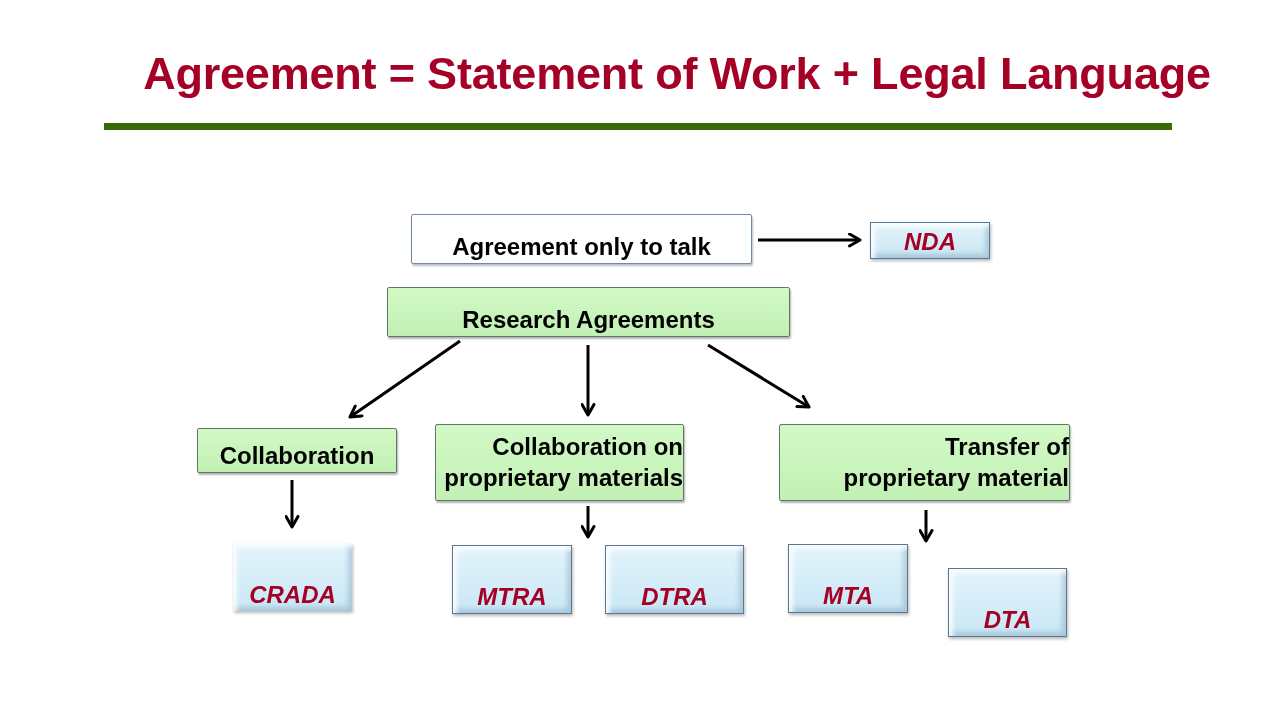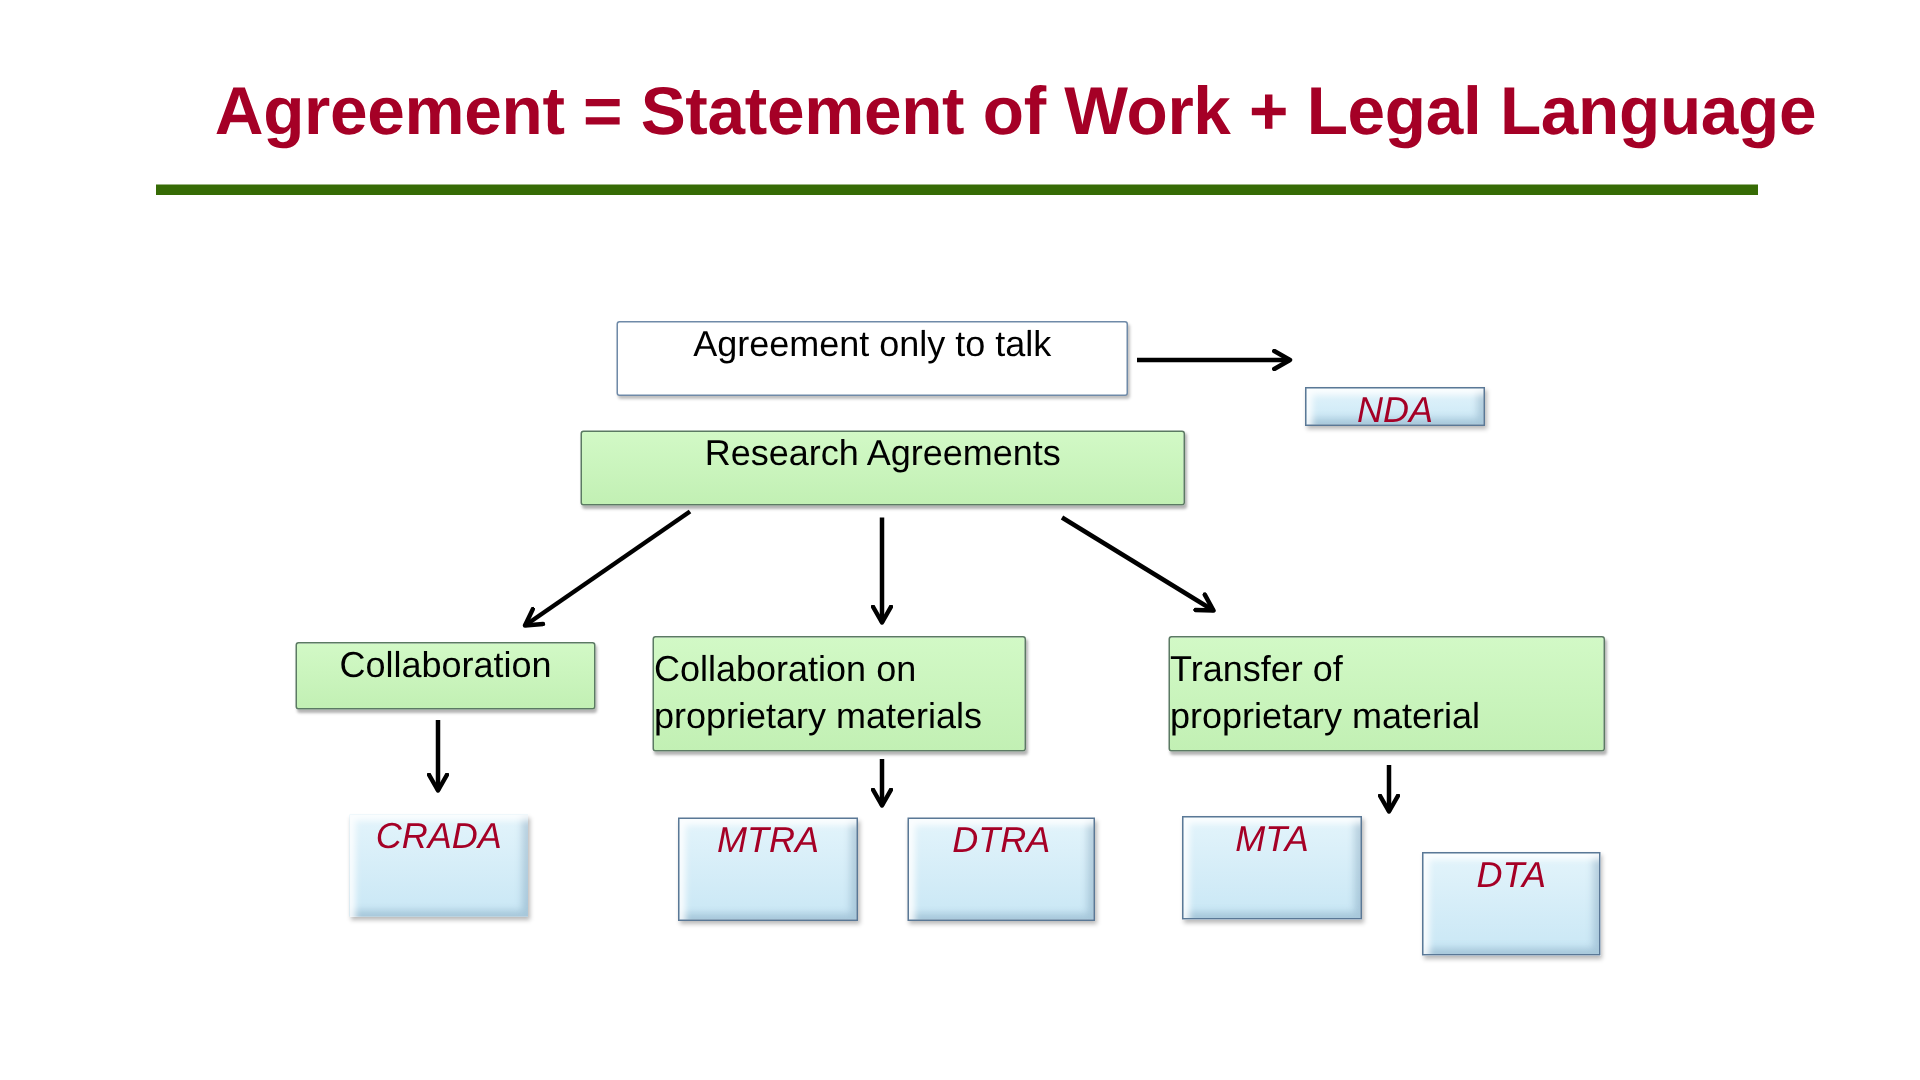--- a/index.html
+++ b/index.html
@@ -8,22 +8,22 @@
     font-family: "Liberation Sans", sans-serif;
   }
   .title {
     position: absolute; left: 0; top: 48px; width: 1280px; text-align: center;
     color: #a50026; font-weight: bold; font-size: 45px; letter-spacing: -0.2px; padding-left: 37px;
   }
   .rule {
     position: absolute; left: 104px; top: 123px; width: 1068px; height: 7px; background: #366b05;
   }
   .box {
-    position: absolute; box-sizing: border-box; display: flex; align-items: flex-start; justify-content: center;
-    text-align: center; font-weight: normal; color: #000; line-height: 1.28;
+    position: absolute; box-sizing: border-box; display: flex; align-items: flex-end; justify-content: center;
+    text-align: center; font-weight: bold; color: #000; line-height: 1.28;
   }
   .white {
     background: #ffffff; border: 1px solid #6f8aa8; border-radius: 2px;
     box-shadow: 1px 2px 2px rgba(0,0,0,0.25);
     font-size: 24px;
   }
   .green {
     background: linear-gradient(#d2f9c6, #c2f0b4);
     border: 1px solid #5b7a63; border-radius: 2px;
     box-shadow: 1px 2px 2px rgba(0,0,0,0.3);
@@ -56,21 +56,21 @@
   <line x1="708" y1="345" x2="809" y2="407" stroke="#000" stroke-width="3" marker-end="url(#ah)"></line>
   <line x1="292" y1="480" x2="292" y2="527" stroke="#000" stroke-width="3" marker-end="url(#ah)"></line>
   <line x1="588" y1="506" x2="588" y2="537" stroke="#000" stroke-width="3" marker-end="url(#ah)"></line>
   <line x1="926" y1="510" x2="926" y2="541" stroke="#000" stroke-width="3" marker-end="url(#ah)"></line>
 </svg>
 
 <div class="box white" style="left:411px; top:214px; width:341px; height:50px;">
   <span>Agreement only to talk</span>
 </div>
 
-<div class="box blue" style="left:870px; top:222px; width:120px; height:26px;margin-top:36px;">
+<div class="box blue" style="left:870px; top:222px; width:120px; height:37px;">
   <span>NDA</span>
 </div>
 
 <div class="box green" style="left:387px; top:287px; width:403px; height:50px;">
   <span>Research Agreements</span>
 </div>
 
 <div class="box green" style="left:197px; top:428px; width:200px; height:45px;">
   <span>Collaboration</span>
 </div>
@@ -86,21 +86,21 @@
 </div>
 
 <div class="box blue noborder" style="left:233px; top:543px; width:119px; height:68px;">
   <span>CRADA</span>
 </div>
 
 <div class="box blue" style="left:452px; top:545px; width:120px; height:69px;">
   <span>MTRA</span>
 </div>
 
-<div class="box blue" style="left:605px; top:545px; width:125px; height:69px;">
+<div class="box blue" style="left:605px; top:545px; width:139px; height:69px;">
   <span>DTRA</span>
 </div>
 
 <div class="box blue" style="left:788px; top:544px; width:120px; height:69px;">
   <span>MTA</span>
 </div>
 
 <div class="box blue" style="left:948px; top:568px; width:119px; height:69px;">
   <span>DTA</span>
 </div>

